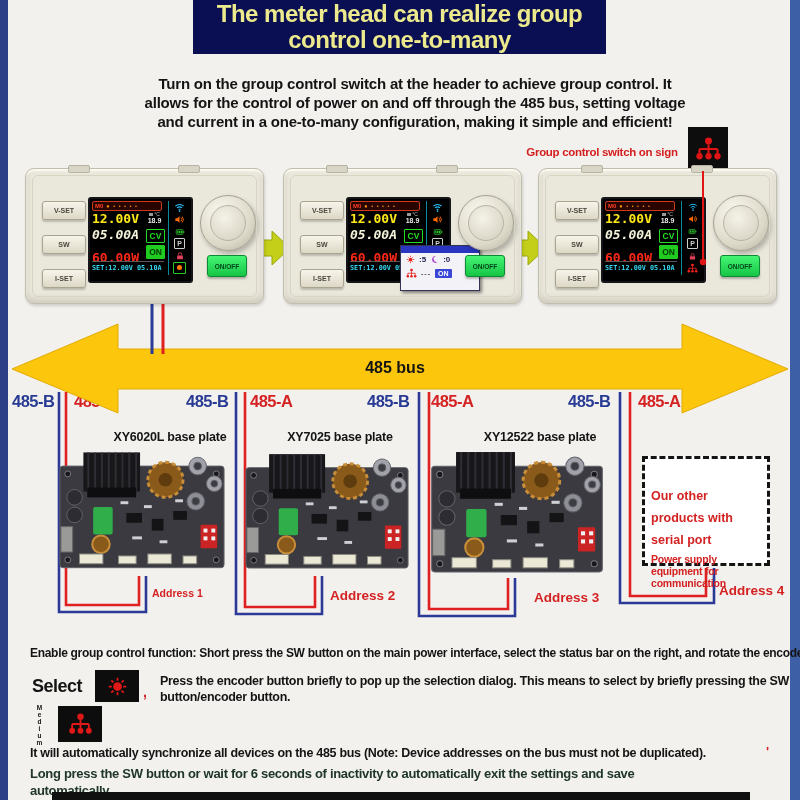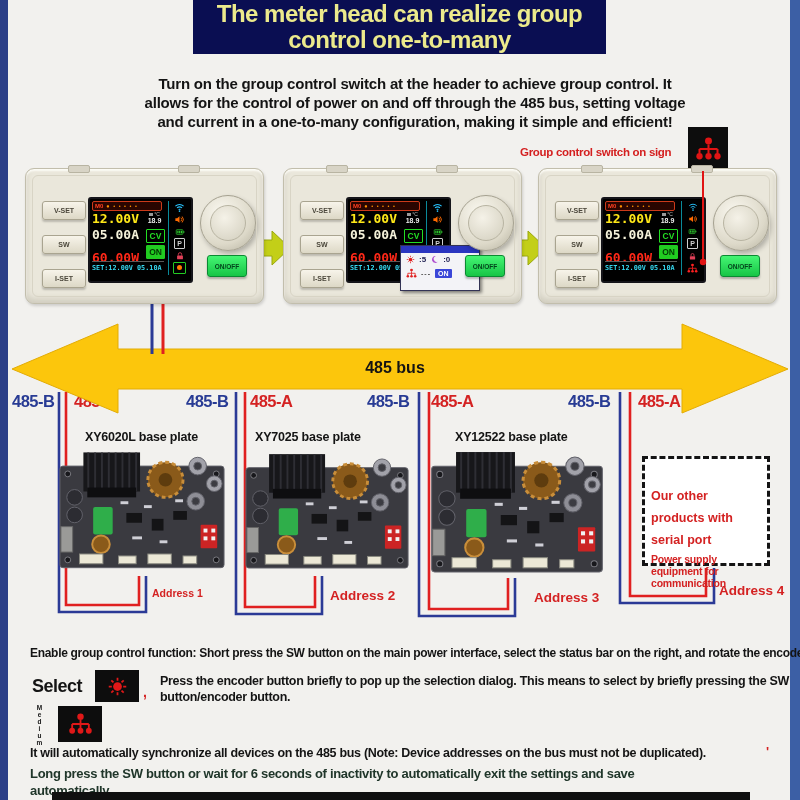--- a/index.html
+++ b/index.html
@@ -9,21 +9,21 @@
   
   .edge{position:absolute;top:0;height:800px;}
   .edge.l{left:0;width:8px;background:#2c3f87;}
   .edge.r{right:0;width:10px;background:#3c5fa5;}
   .bottombar{position:absolute;left:52px;top:792px;width:698px;height:8px;background:#101010;}
   
   .banner{position:absolute;left:193px;top:0;width:413px;height:54px;background:#0a0e52;color:#ecea8c;
     display:flex;flex-direction:column;align-items:center;justify-content:center;font-weight:bold;font-size:24px;line-height:26px;letter-spacing:-0.5px;}
   .intro{position:absolute;left:85px;top:74px;width:660px;text-align:center;font-weight:bold;font-size:15px;line-height:19px;color:#141414;letter-spacing:-0.2px;}
   
-  .gsign-label{position:absolute;left:520px;top:146px;width:164px;text-align:left;font-weight:bold;font-size:11.5px;color:#d41f1f;letter-spacing:-0.3px;white-space:nowrap;}
+  .gsign-label{position:absolute;left:520px;top:146px;width:164px;text-align:center;font-weight:bold;font-size:11.5px;color:#d41f1f;letter-spacing:-0.3px;white-space:nowrap;}
   .gsign-box{position:absolute;left:688px;top:127px;width:40px;height:44px;background:#0d0d0d;display:flex;align-items:center;justify-content:center;}
   
   .device{position:absolute;top:168px;width:237px;height:134px;background:#eae7db;border:1px solid #c2beac;border-radius:9px;
     box-shadow:inset 0 2px 2px #fdfcf7,inset 0 -4px 6px rgba(90,85,60,.18),1px 2px 3px rgba(0,0,0,.15);}
   .device::after{content:"";position:absolute;left:6px;top:6px;right:6px;bottom:6px;border:1px solid #d8d4c5;border-radius:6px;pointer-events:none;}
   .tab{position:absolute;top:-4px;width:20px;height:6px;background:#d8d4c6;border:1px solid #b8b4a2;border-radius:2px;}
   .tab.t1{left:42px;} .tab.t2{left:152px;}
   .dev-btn{position:absolute;left:16px;width:42px;height:17px;background:linear-gradient(#f7f4ea,#ddd8c6);border:1px solid #a9a490;border-radius:3px;
     font-size:7px;font-weight:bold;color:#4a463a;display:flex;align-items:center;justify-content:center;box-shadow:0 2px 2px rgba(0,0,0,.2);}
   .knob{position:absolute;left:174px;top:26px;width:54px;height:54px;border-radius:50%;
@@ -34,21 +34,21 @@
     background:linear-gradient(#45f573,#17c546);border:1px solid #0a8a32;box-shadow:0 2px 2px rgba(0,0,0,.25);
     font-size:6.5px;font-weight:bold;color:#03461c;display:flex;align-items:center;justify-content:center;}
   
   .lcd{position:absolute;left:62px;top:28px;width:101px;height:82px;background:#000;border:2px solid #15151a;border-radius:3px;}
   .lcd-top{position:absolute;left:2px;top:2px;width:70px;height:10px;background:#2a0500;border:1px solid #cc3a1a;border-radius:2px;
     display:flex;align-items:center;gap:3px;padding:0 2px;box-sizing:border-box;}
   .lcd-top .m0{color:#ff4020;font-size:6px;font-weight:bold;}
   .lcd-top .dots{color:#ff9100;font-size:5.5px;letter-spacing:1px;white-space:nowrap;}
   .lcd .val{position:absolute;left:2px;font-family:"DejaVu Sans Mono",monospace;font-weight:bold;font-size:13px;line-height:14px;}
   .lcd .volt{top:13px;color:#ffe818;}
-  .lcd .curr{top:29px;color:#f5f2da;}
+  .lcd .curr{top:29px;color:#f5f2da;font-style:italic;}
   .lcd .pow{top:45px;color:#ff2818;margin-top:7px;}
   .tblock{position:absolute;left:55px;top:13px;width:19px;text-align:center;}
   .tblock .tu{font-size:5px;color:#bdbdbd;display:block;line-height:5px;}
   .tblock .tv{font-size:7px;font-weight:bold;color:#ececec;display:block;line-height:8px;}
   .keyic{display:inline-block;width:4px;height:3px;background:#9a9a9a;margin-right:1px;}
   .stat{position:absolute;left:56px;width:17px;height:12px;font-size:8.5px;font-weight:bold;display:flex;align-items:center;justify-content:center;border-radius:1px;}
   .stat.cv{top:30px;border:1px solid #23dd23;color:#23dd23;}
   .stat.on{top:46px;background:#21cc21;color:#033903;border:1px solid #21cc21;}
   .setline{position:absolute;left:2px;top:62px;width:72px;border-top:1px solid #5a5a5a;padding-top:2px;
     font-family:"DejaVu Sans Mono",monospace;font-size:6.8px;font-weight:bold;color:#35d8f0;white-space:nowrap;}
@@ -60,21 +60,21 @@
   .i-sunbox .dot{width:5px;height:5px;border-radius:50%;background:#ff7a00;}
   
   .popup{position:absolute;left:52px;top:46px;width:78px;height:44px;background:#f3f3f7;border:1px solid #333355;box-shadow:2px 2px 3px rgba(0,0,0,.45);}
   .popup-bar{height:7px;background:#2a35c0;}
   .popup-row{display:flex;align-items:center;gap:4px;padding:2px 5px;font-size:8px;font-weight:bold;color:#232355;}
   .popup .onbox{background:#3a46d8;color:#fff;font-size:7px;font-weight:bold;padding:1px 3px;border-radius:1px;}
   .popup .dashes{color:#555;font-size:7px;letter-spacing:1px;}
   
   .wl{position:absolute;top:392px;font-size:16.5px;font-weight:bold;letter-spacing:-0.5px;}
   .wl.blue{color:#283b94;} .wl.red{color:#d42222;}
-  .bplabel{position:absolute;top:430px;width:170px;font-size:12.5px;font-weight:bold;color:#141414;letter-spacing:-0.2px;}
+  .bplabel{position:absolute;top:430px;width:170px;text-align:center;font-size:12.5px;font-weight:bold;color:#141414;letter-spacing:-0.2px;}
   .addr{position:absolute;color:#d42222;font-weight:bold;white-space:nowrap;}
   .dashedbox{position:absolute;left:642px;top:456px;width:128px;height:110px;background:#fff;border:3px dashed #141414;box-sizing:border-box;padding:26px 6px 0 6px;}
   .dashedbox .l1{color:#d42222;font-weight:bold;font-size:12.5px;line-height:22px;}
   .dashedbox .l2{color:#d42222;font-weight:bold;font-size:10.5px;line-height:12px;margin-top:2px;letter-spacing:-0.2px;}
   .buslabel{position:absolute;left:340px;top:359px;width:110px;text-align:center;font-size:16px;font-weight:bold;color:#141414;}
   
   .instr{position:absolute;font-weight:bold;color:#141414;letter-spacing:-0.3px;white-space:nowrap;}
   .iconbox{position:absolute;background:#0d0d0d;display:flex;align-items:center;justify-content:center;}
   .vertical{writing-mode:vertical-rl;text-orientation:upright;font-size:6.5px;font-weight:bold;color:#141414;letter-spacing:0;}
   .redmark{color:#d42222;font-weight:bold;}

